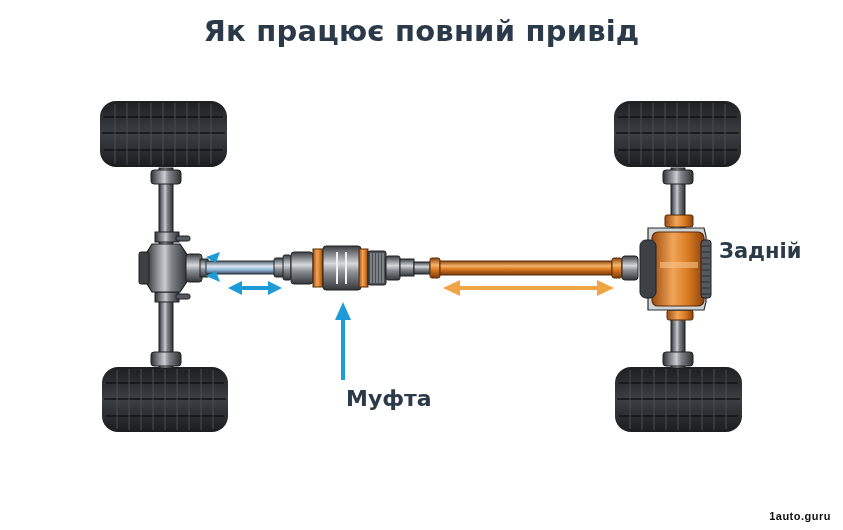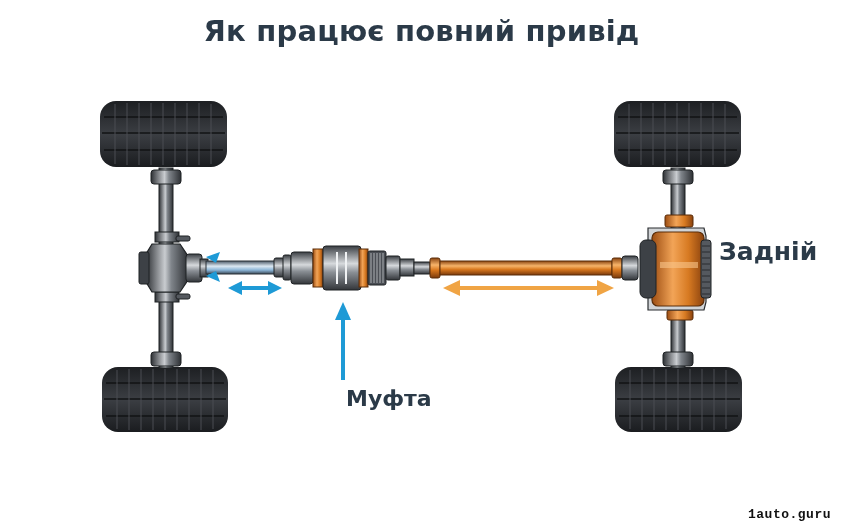--- a/index.html
+++ b/index.html
@@ -5,27 +5,27 @@
     html, body { margin: 0; padding: 0; }
     body {
       width: 843px; height: 530px; background: #ffffff; position: relative; overflow: hidden;
       font-family: "DejaVu Sans", sans-serif;
     }
     .title {
       position: absolute; left: 0; top: 14px; width: 843px; text-align: center;
       font-size: 29px; font-weight: bold; color: #2b3a48; letter-spacing: 0.2px;
     }
     .label {
-      position: absolute; font-weight: bold; color: #2b3a48; font-size: 25px; line-height: 27px;
+      position: absolute; font-weight: bold; color: #2b3a48; font-size: 21px; line-height: 27px;
     }
     .label-rear { left: 719px; top: 238px; }
     .label-clutch { left: 302px; top: 385px; font-size: 22px; margin-left: 44px; }
     .watermark {
       position: absolute; right: 12px; bottom: 8px;
-      font-family: Liberation Mono, monospace; font-size: 13px; font-weight: bold;
+      font-family: Liberation Sans, sans-serif; font-size: 11px; font-weight: bold;
       color: #111; text-shadow: 1px 1px 0 #fff, -1px -1px 0 #fff, 1px -1px 0 #fff, -1px 1px 0 #fff;
       letter-spacing: 0.5px;
     }
     svg.diagram { position: absolute; left: 0; top: 0; }
   </style>
 </head>
 <body>
 
 <div class="title">Як працює повний привід</div>
 

